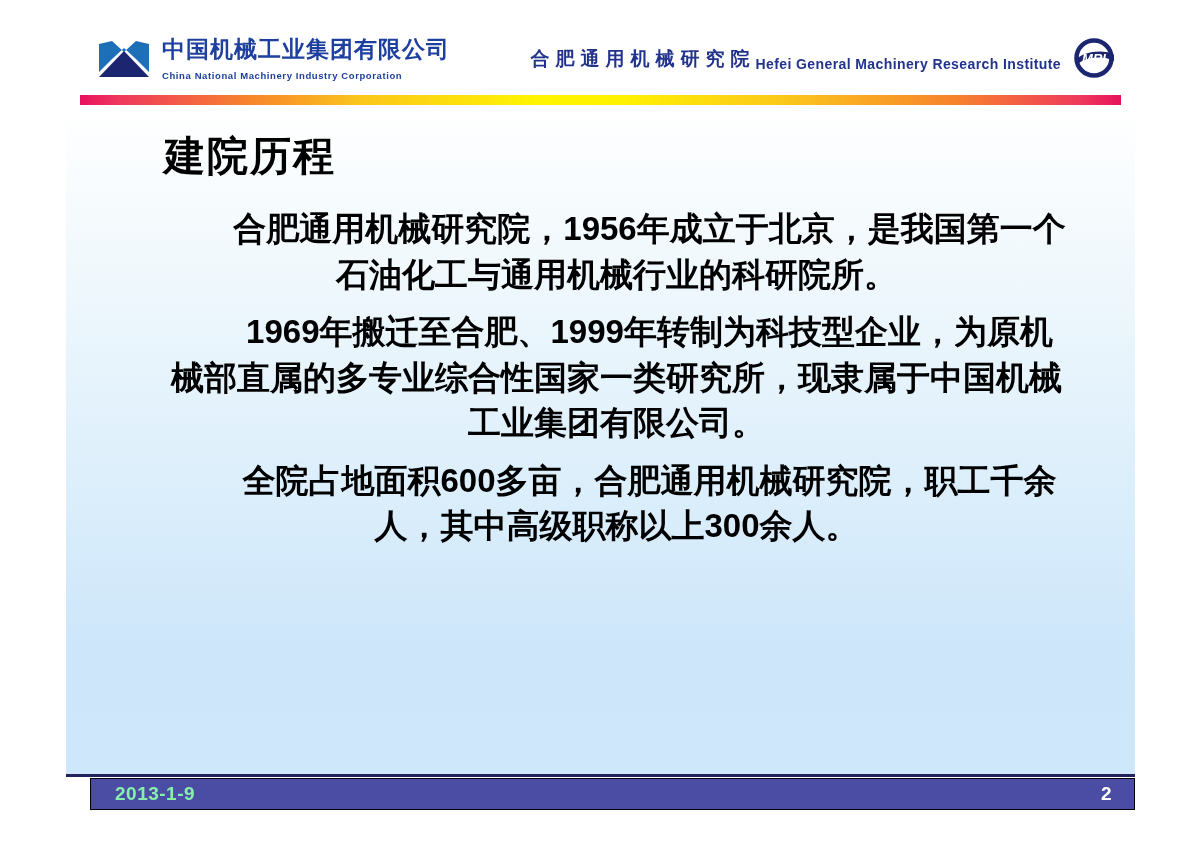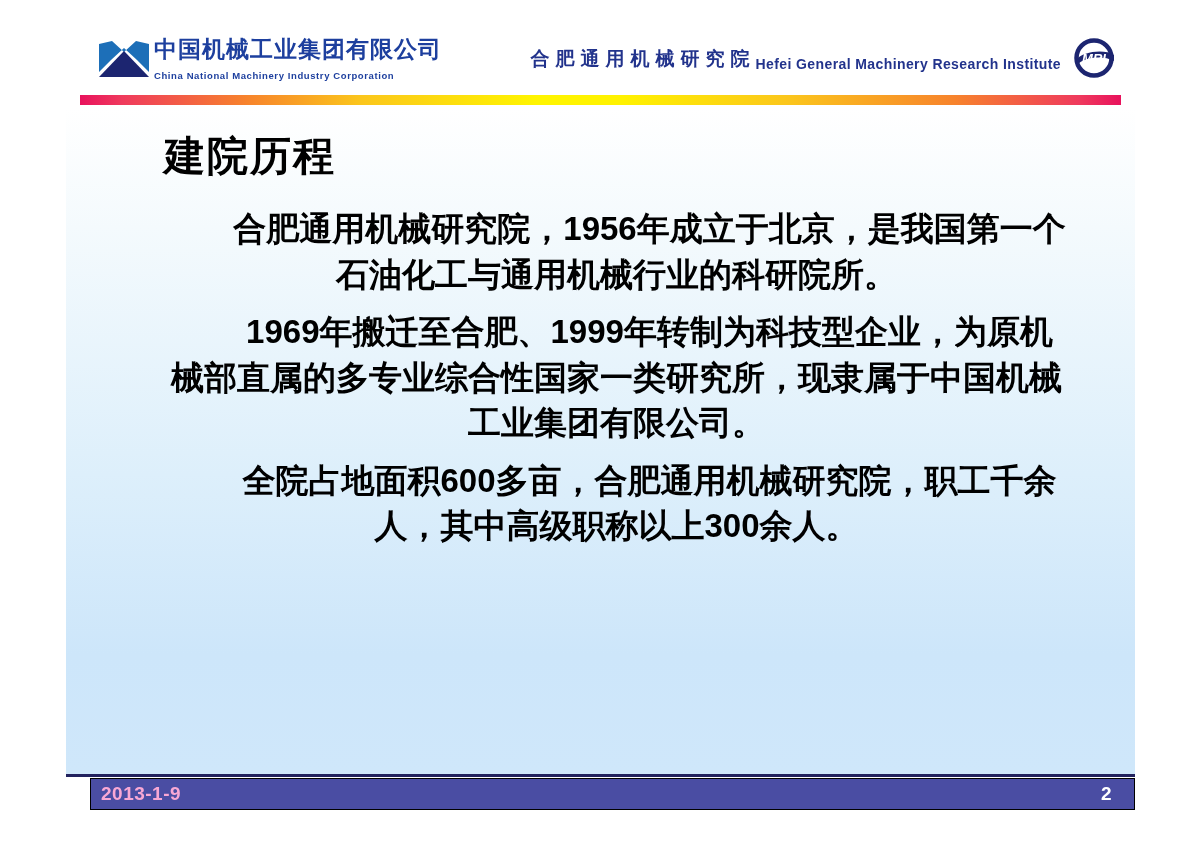--- a/index.html
+++ b/index.html
@@ -31,21 +31,21 @@
     width: 100%;
     height: 70px;
   }
 
   .org-left {
     position: absolute;
     left: 30px;
     top: 16px;
     display: flex;
     align-items: center;
-    gap: 2px;
+    gap: 10px;
   }
   .cnmic-mark {
     width: 56px;
     height: 42px;
     flex: 0 0 auto;
   }
   .org-left-text {
     display: flex;
     flex-direction: column;
     line-height: 1;
@@ -171,24 +171,24 @@
     width: 1045px;
     height: 32px;
     background: #4a4da3;
     border: 1.5px solid #000000;
     box-sizing: border-box;
     display: flex;
     align-items: center;
     justify-content: space-between;
   }
   .footer-date {
-    color: #f9a8d4;
+    color: #86efac;
     font-size: 19px;
     font-weight: bold;
-    padding-left: 10px;
+    padding-left: 24px;
     letter-spacing: 0.5px;
   }
   .footer-page {
     color: #ffffff;
     font-size: 19px;
     font-weight: bold;
     padding-right: 22px;
     letter-spacing: 0.5px;
   }
 </style>

